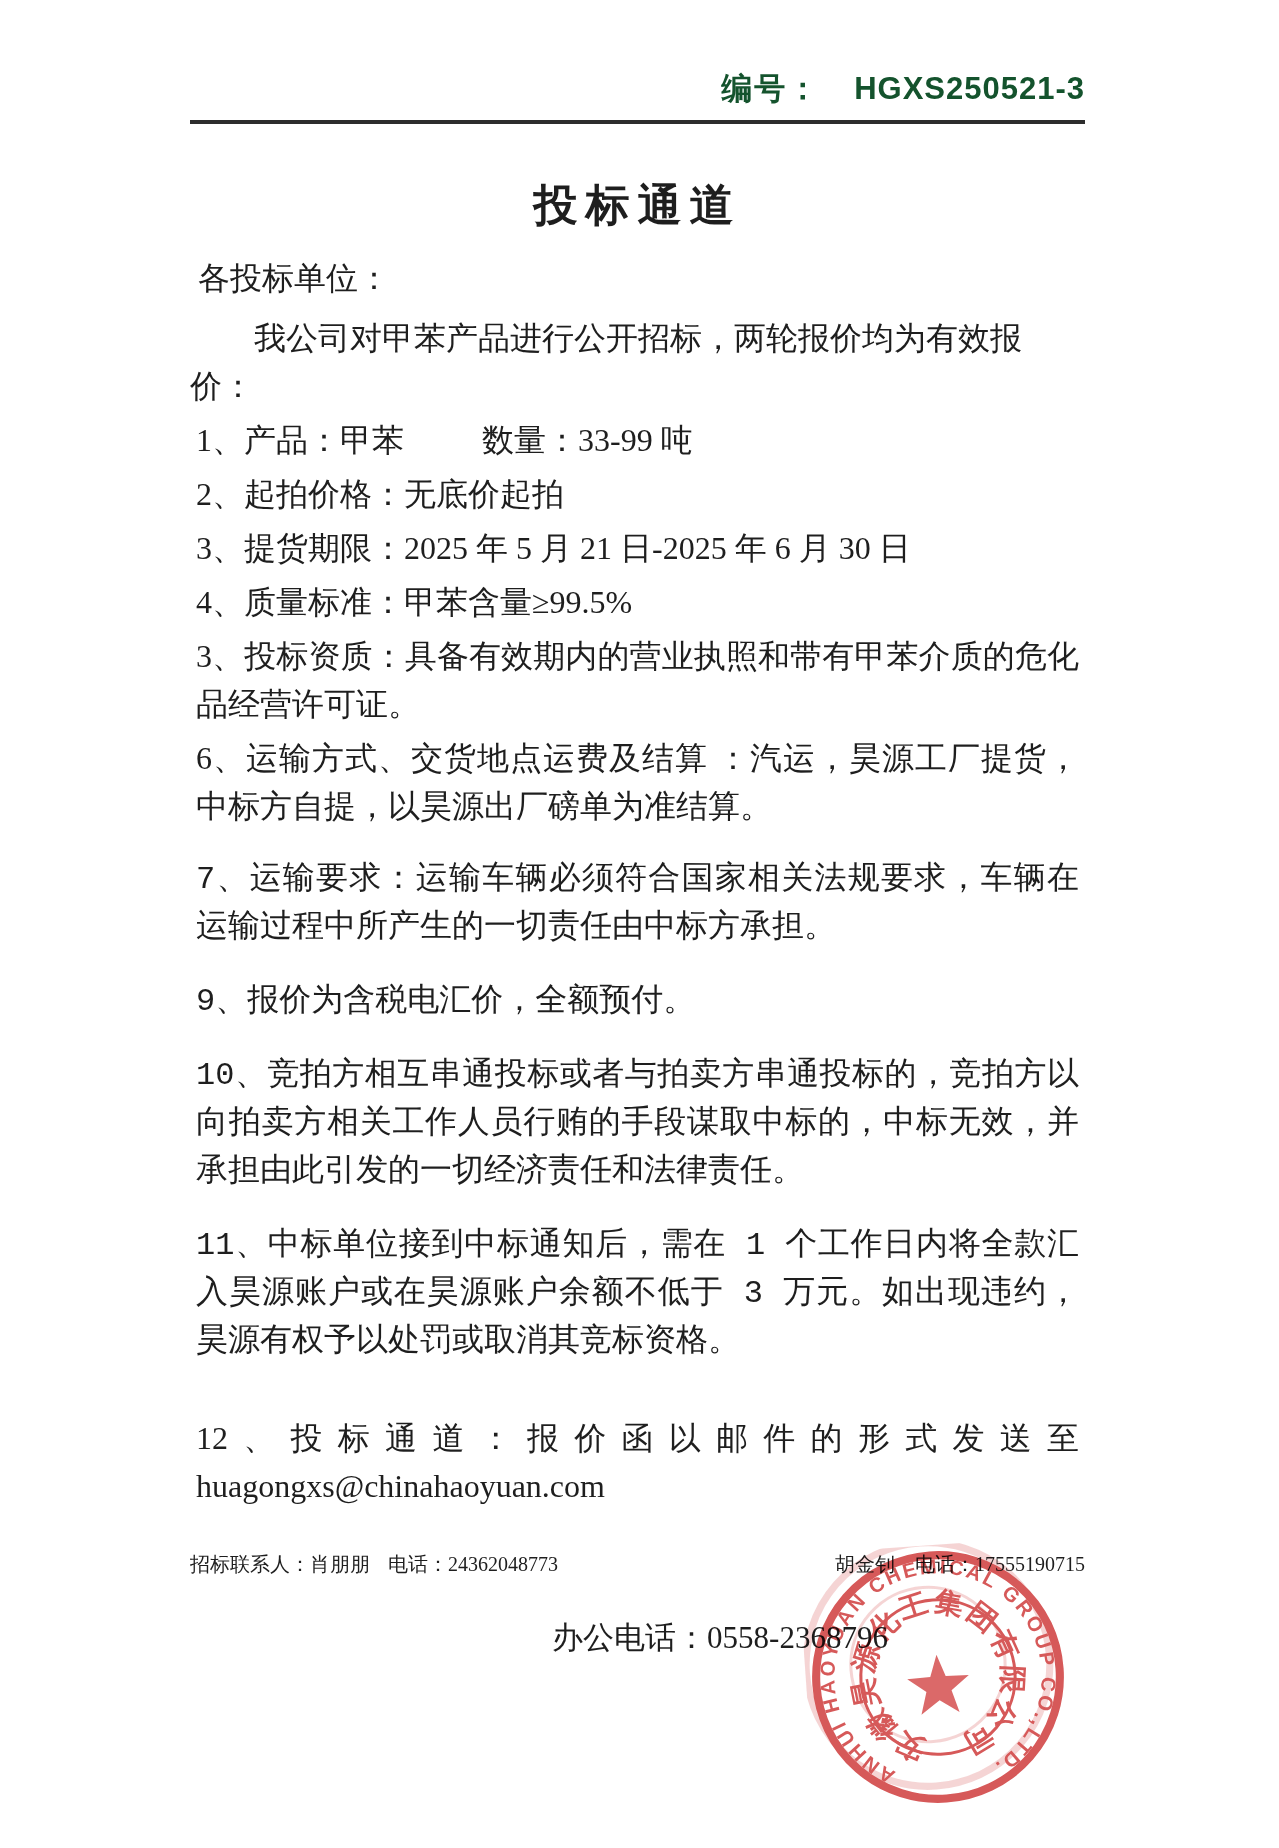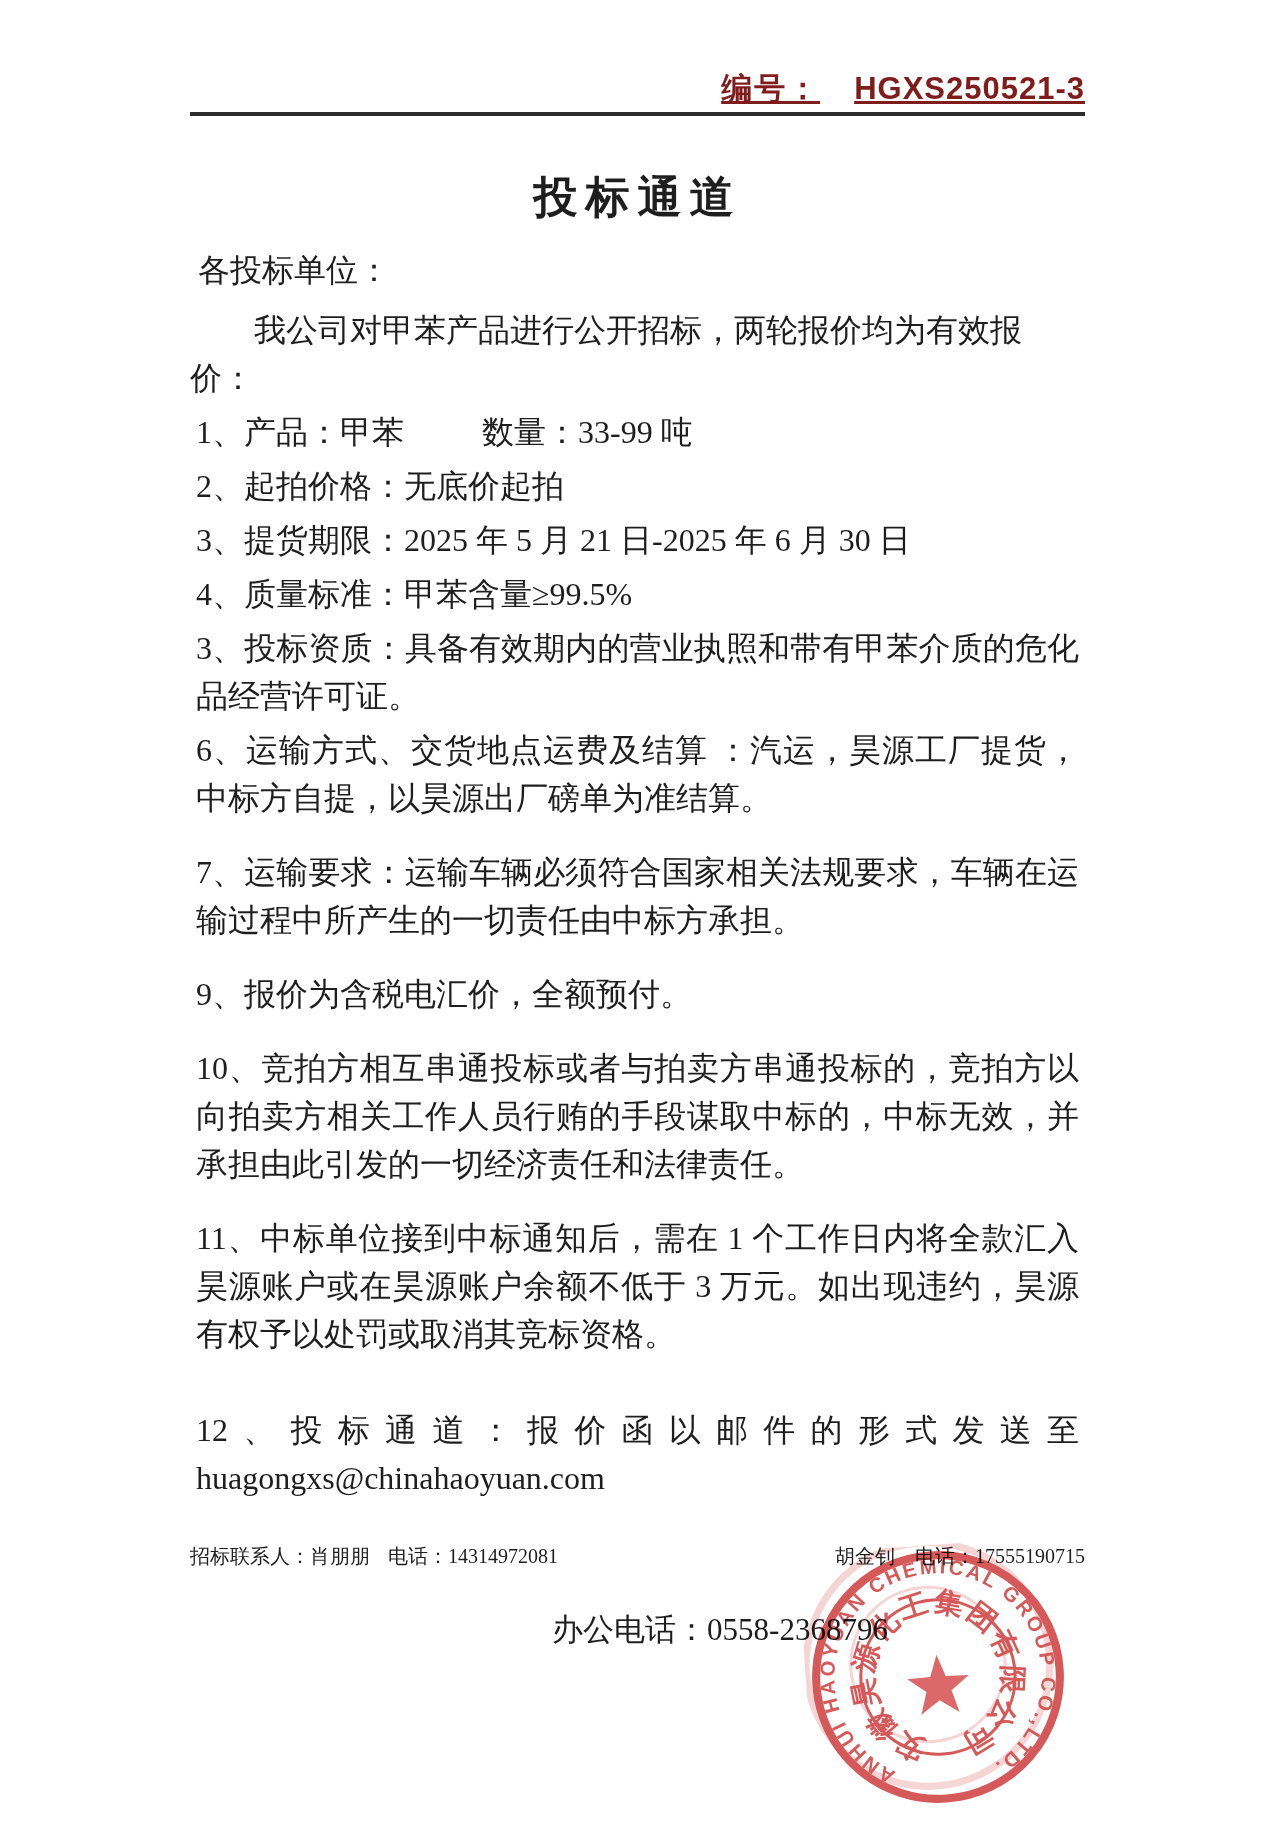--- a/index.html
+++ b/index.html
@@ -14,26 +14,25 @@
   }
   .content{
     position:relative;
     padding:70px 194px 0 190px; 
     z-index:1;
   }
   
   .doc-header{
     text-align:right;
     line-height:38px;
-    padding-bottom:4px;
+    padding-bottom:12px;
     font-family:"Liberation Sans","DejaVu Sans",sans-serif;
     font-weight:bold;
     font-size:31px;
-    color:#7f1d1d;
-    text-decoration:underline;
+    color:#14532d;
   }
   .code-label{letter-spacing:2px;}
   .code-value{margin-left:34px;letter-spacing:1px;}
   .rule{border-top:4px solid #2d2d2d;height:0;}
   
   .title{
     margin:56px 0 0 0;
     text-align:center;
     font-size:44px;
     line-height:52px;
@@ -42,21 +41,21 @@
   }
   
   .salutation{margin:22px 0 0 8px;font-size:32px;line-height:48px;}
   .intro{margin:12px 0 0 0;font-size:32px;line-height:48px;text-indent:2em;}
   .para{
     margin:6px;
     font-size:32px;
     line-height:48px;
     text-align:justify;
   }
-  .para.gap{margin-top:26px;}
+  .para.gap{margin-top:26px;font-family:Liberation Mono, monospace;}
   .para.gap-lg{margin-top:48px;}
   .item1-right{margin-left:78px;}
   
   .contacts{
     display:flex;
     align-items:baseline;
     margin-top:30px;
     font-size:20px;
     line-height:48px;
     white-space:nowrap;
@@ -109,21 +108,21 @@
     <p class="para">3、投标资质：具备有效期内的营业执照和带有甲苯介质的危化品经营许可证。</p>
     <p class="para">6、运输方式、交货地点运费及结算 ：汽运，昊源工厂提货，中标方自提，以昊源出厂磅单为准结算。</p>
     <p class="para gap">7、运输要求：运输车辆必须符合国家相关法规要求，车辆在运输过程中所产生的一切责任由中标方承担。</p>
     <p class="para gap">9、报价为含税电汇价，全额预付。</p>
     <p class="para gap">10、竞拍方相互串通投标或者与拍卖方串通投标的，竞拍方以向拍卖方相关工作人员行贿的手段谋取中标的，中标无效，并承担由此引发的一切经济责任和法律责任。</p>
     <p class="para gap">11、中标单位接到中标通知后，需在 1 个工作日内将全款汇入昊源账户或在昊源账户余额不低于 3 万元。如出现违约，昊源有权予以处罚或取消其竞标资格。</p>
     <p class="para gap-lg">12、投标通道：报价函以邮件的形式发送至 huagongxs@chinahaoyuan.com</p>
 
     <div class="contacts">
       <span class="seg1">招标联系人：肖朋朋</span>
-      <span class="seg2">电话：14314972081</span>
+      <span class="seg2">电话：24362048773</span>
       <span class="seg3">胡金钊</span>
       <span class="seg4">电话：17555190715</span>
     </div>
     <div class="office">办公电话：0558-2368796</div>
 
   </div>
 
   <svg class="stamp" viewBox="0 0 260 260" xmlns="http://www.w3.org/2000/svg">
     <defs>
       <path id="engArc" d="M 130 232 A 102 102 0 0 1 130 28 A 102 102 0 0 1 130 232" fill="none"></path>

